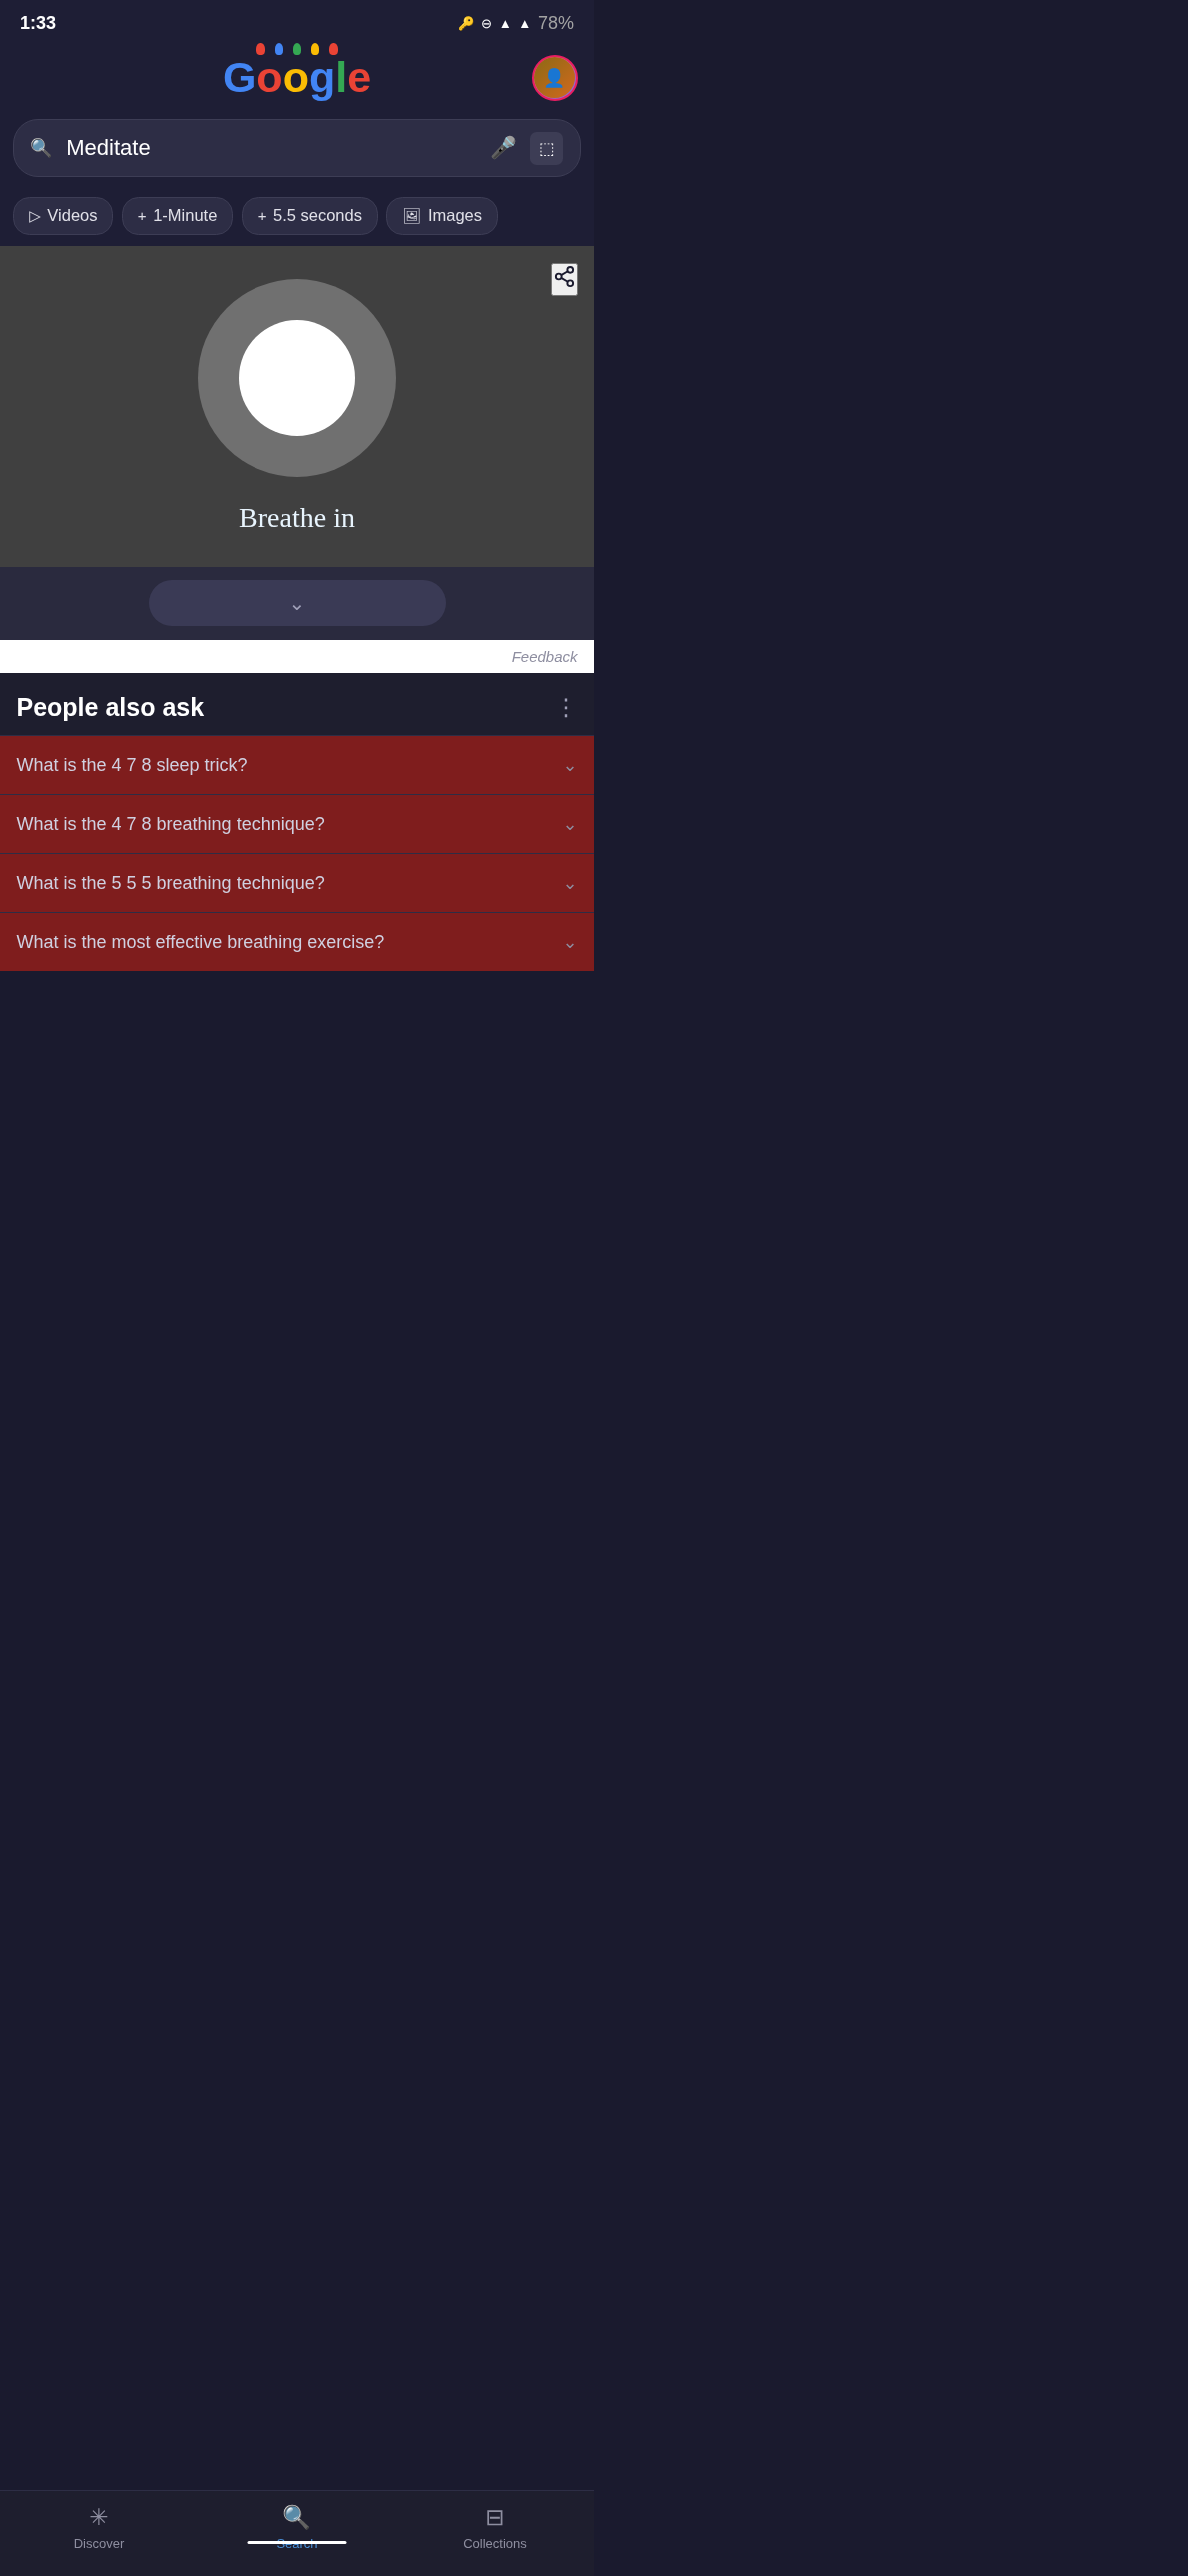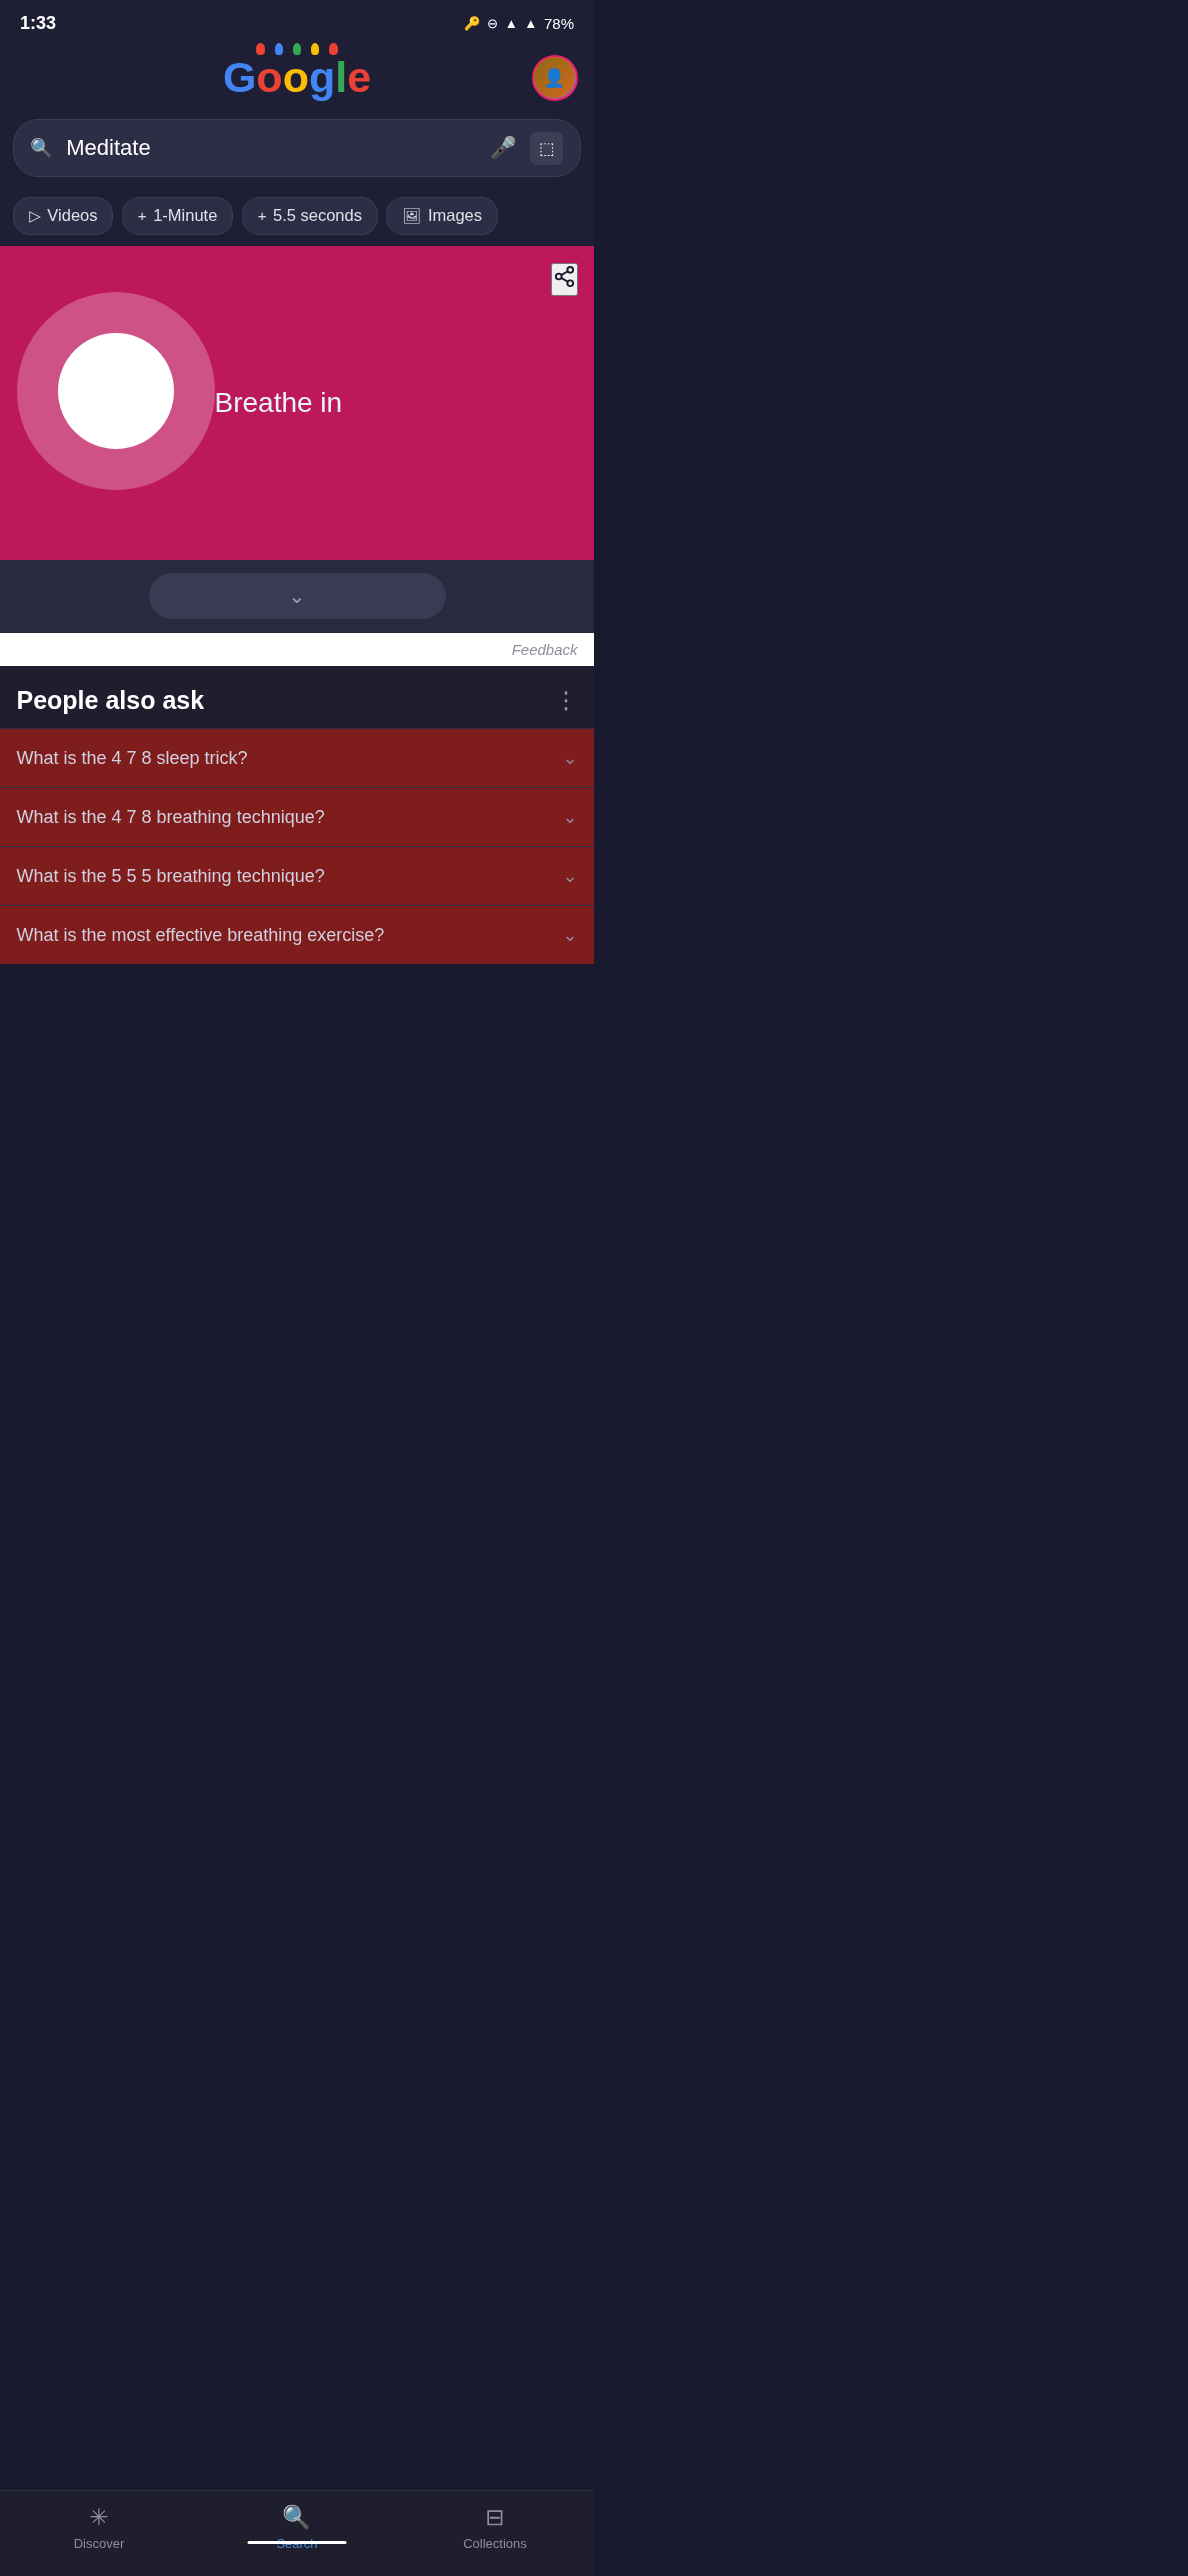--- a/index.html
+++ b/index.html
@@ -35,22 +35,22 @@
       align-items: center;
       gap: 6.6px;
     }
 
     .status-icon {
       font-size: 13.2px;
       color: #ffffff;
     }
 
     .battery-text {
-      font-size: 15px;
-      color: #ffffff;
+      font-size: 18px;
+      color: #a3a3a3;
     }
 
     
     .header {
       background: #1e1e35;
       display: flex;
       justify-content: center;
       align-items: center;
       padding: 13.2px 16.5px;
       position: relative;
@@ -164,28 +164,29 @@
       gap: 6.6px;
       cursor: pointer;
     }
 
     .chip-icon {
       font-size: 15px;
     }
 
     
     .breathing-widget {
-      background: #be185d;
+      background: #404040;
       width: 100%;
       padding: 33px 16.5px;
       display: flex;
-      flex-direction: row;
+      flex-direction: column;
       align-items: center;
       position: relative;
       min-height: 314px;
+      font-family: Liberation Serif, serif;
     }
 
     .share-button {
       position: absolute;
       top: 16.5px;
       right: 16.5px;
       color: #1a1a2e;
       font-size: 23px;
       cursor: pointer;
     }

